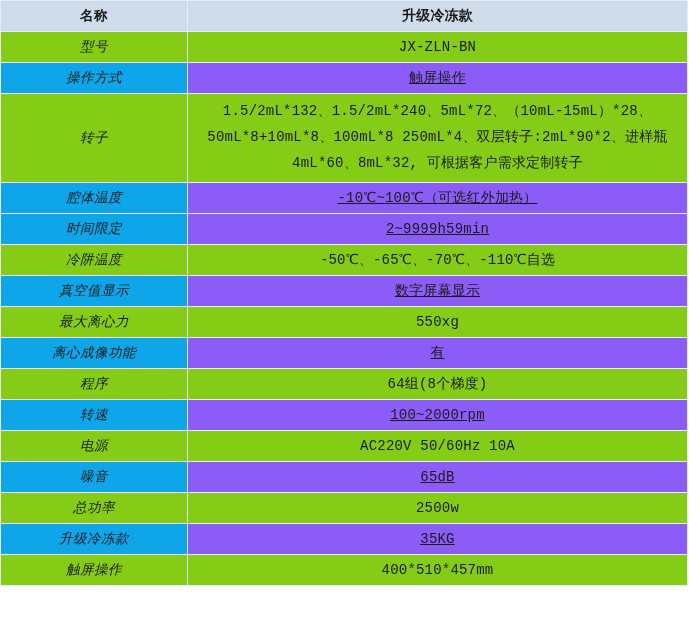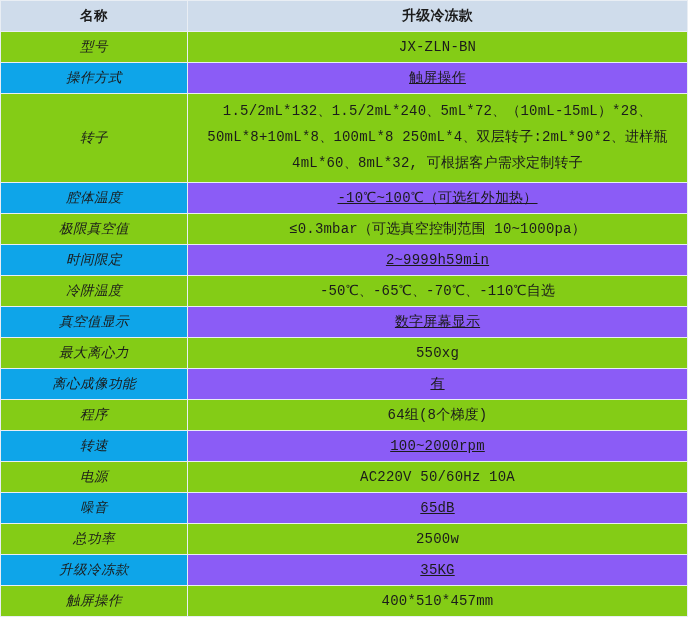--- a/index.html
+++ b/index.html
@@ -104,26 +104,20 @@
             <div>4mL*60、8mL*32, 可根据客户需求定制转子</div>
           </div>
         </td>
       </tr>
       <tr class="row-b r-normal">
         <td class="label">腔体温度</td>
         <td class="value">
           <div class="one">-10℃~100℃（可选红外加热）</div>
         </td>
       </tr>
-      <tr class="row-a r-normal">
-        <td class="label">极限真空值</td>
-        <td class="value">
-          <div class="one">≤0.3mbar（可选真空控制范围 10~1000pa）</div>
-        </td>
-      </tr>
       <tr class="row-b r-normal">
         <td class="label">时间限定</td>
         <td class="value">
           <div class="one">2~9999h59min</div>
         </td>
       </tr>
       <tr class="row-a r-normal">
         <td class="label">冷阱温度</td>
         <td class="value">
           <div class="one">-50℃、-65℃、-70℃、-110℃自选</div>

